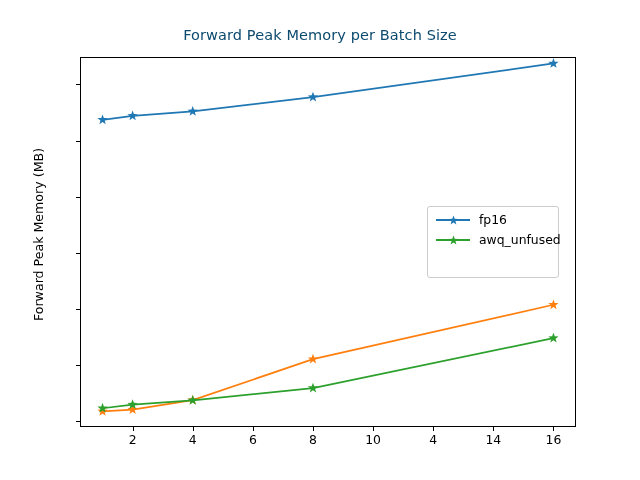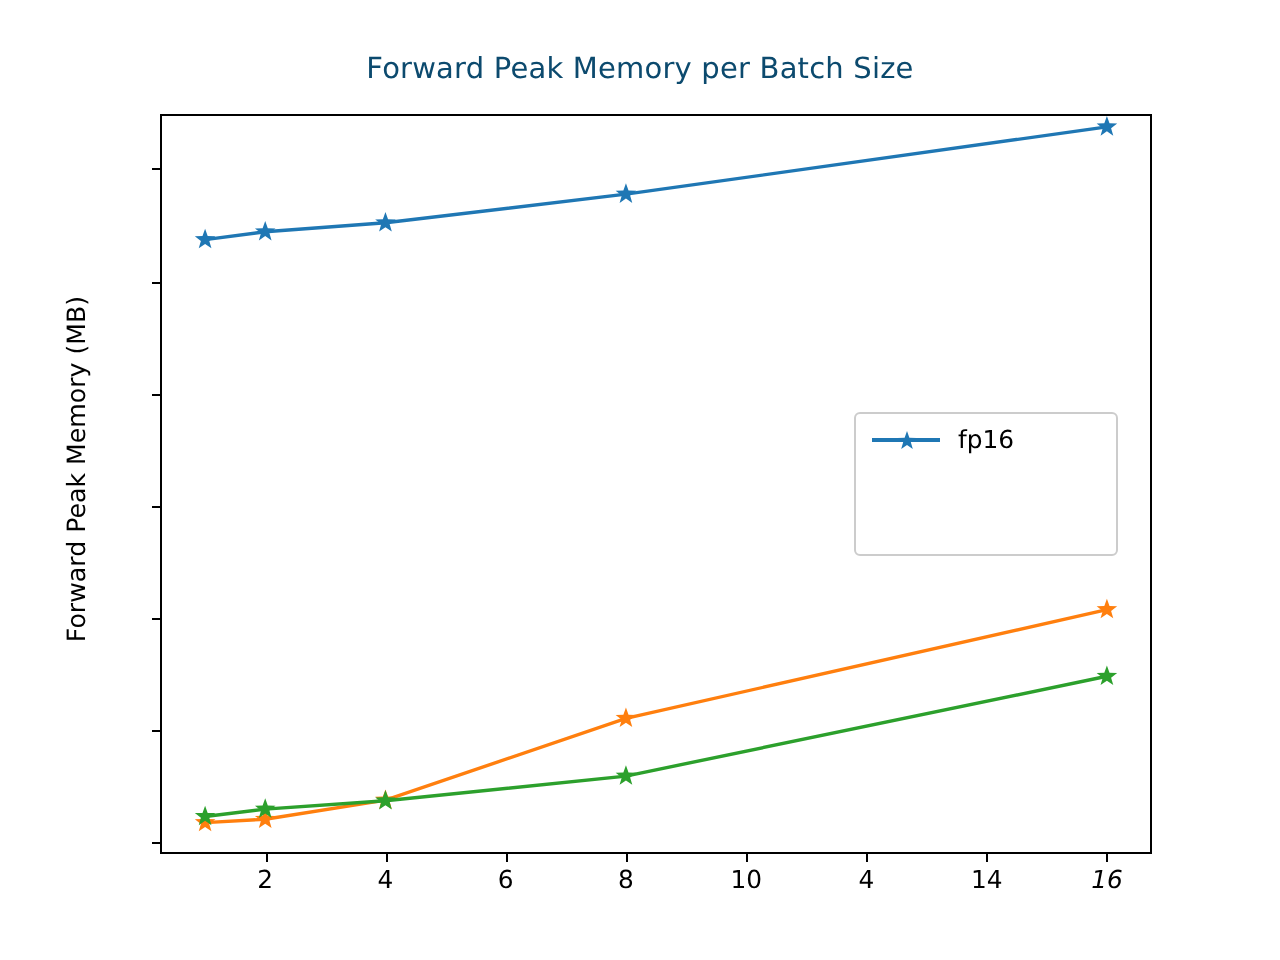--- a/index.html
+++ b/index.html
@@ -185,31 +185,40 @@
       <div class="xtick-label" style="left: 252.848px;">6</div>
       <div class="xtick-mark" style="left: 252.848px;"></div>
       <div class="xtick-label" style="left: 312.97px;">8</div>
       <div class="xtick-mark" style="left: 312.97px;"></div>
       <div class="xtick-label" style="left: 373.091px;">10</div>
       <div class="xtick-mark" style="left: 373.091px;"></div>
       <div class="xtick-label" style="left: 433.212px;">4</div>
       <div class="xtick-mark" style="left: 433.212px;"></div>
       <div class="xtick-label" style="left: 493.333px; text-align: center;">14</div>
       <div class="xtick-mark" style="left: 493.333px;"></div>
-      <div class="xtick-label" style="left: 553.455px; font-style: italic;">16</div>
+      <div class="xtick-label" style="left: 553.455px;">16</div>
       <div class="xtick-mark" style="left: 553.455px;"></div>
     </div>
 
   <div id="ylabel">Forward Peak Memory (MB)</div>
 
   <div id="legend">
       <div class="legend-row">
         <div class="legend-sample">
           <div class="legend-line" style="background: rgb(31, 119, 180);"></div>
           <svg class="legend-star" viewBox="0 0 12 12">
             <path d="M6.00,0.60 L7.29,4.22 L11.14,4.33 L8.09,6.68 L9.17,10.37 L6.00,8.20 L2.83,10.37 L3.91,6.68 L0.86,4.33 L4.71,4.22 Z" fill="#1f77b4"></path>
           </svg>
         </div>
         <span class="legend-text">fp16</span>
       </div>
+      <div class="legend-row">
+        <div class="legend-sample">
+          <div class="legend-line" style="background: rgb(44, 160, 44);"></div>
+          <svg class="legend-star" viewBox="0 0 12 12">
+            <path d="M6.00,0.60 L7.29,4.22 L11.14,4.33 L8.09,6.68 L9.17,10.37 L6.00,8.20 L2.83,10.37 L3.91,6.68 L0.86,4.33 L4.71,4.22 Z" fill="#2ca02c"></path>
+          </svg>
+        </div>
+        <span class="legend-text">awq_unfused</span>
+      </div>
     </div>
 
 </div>
 
 </body></html>

